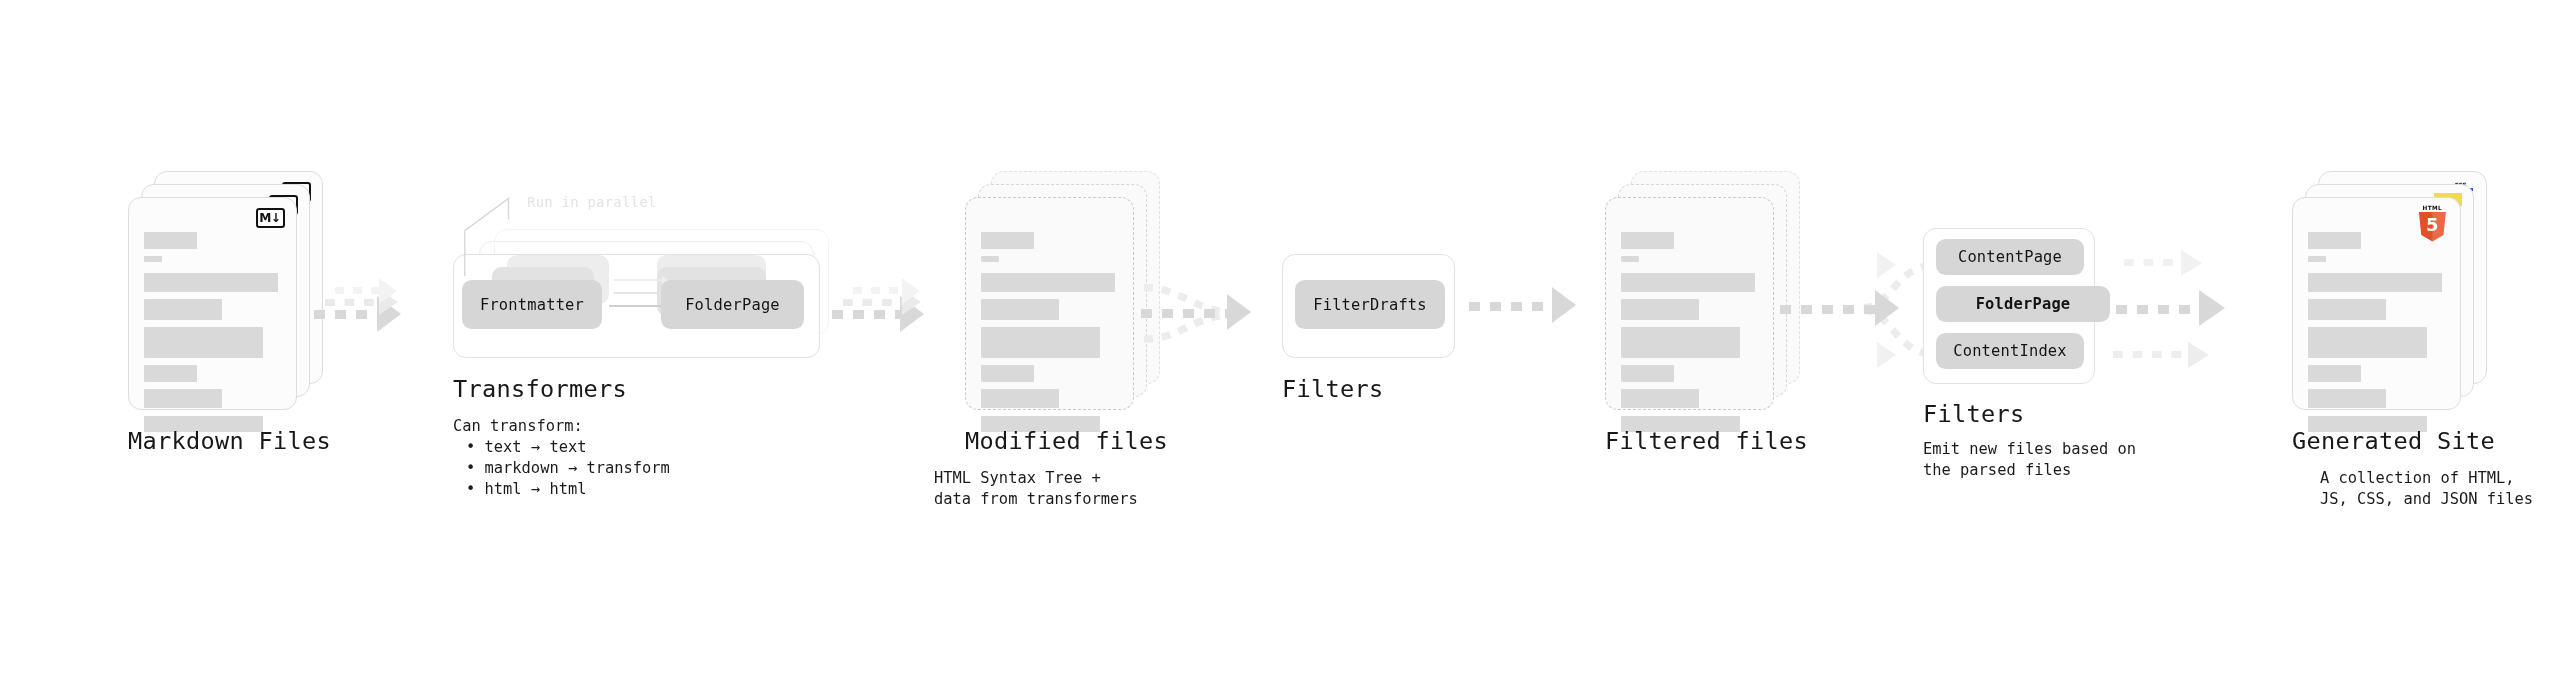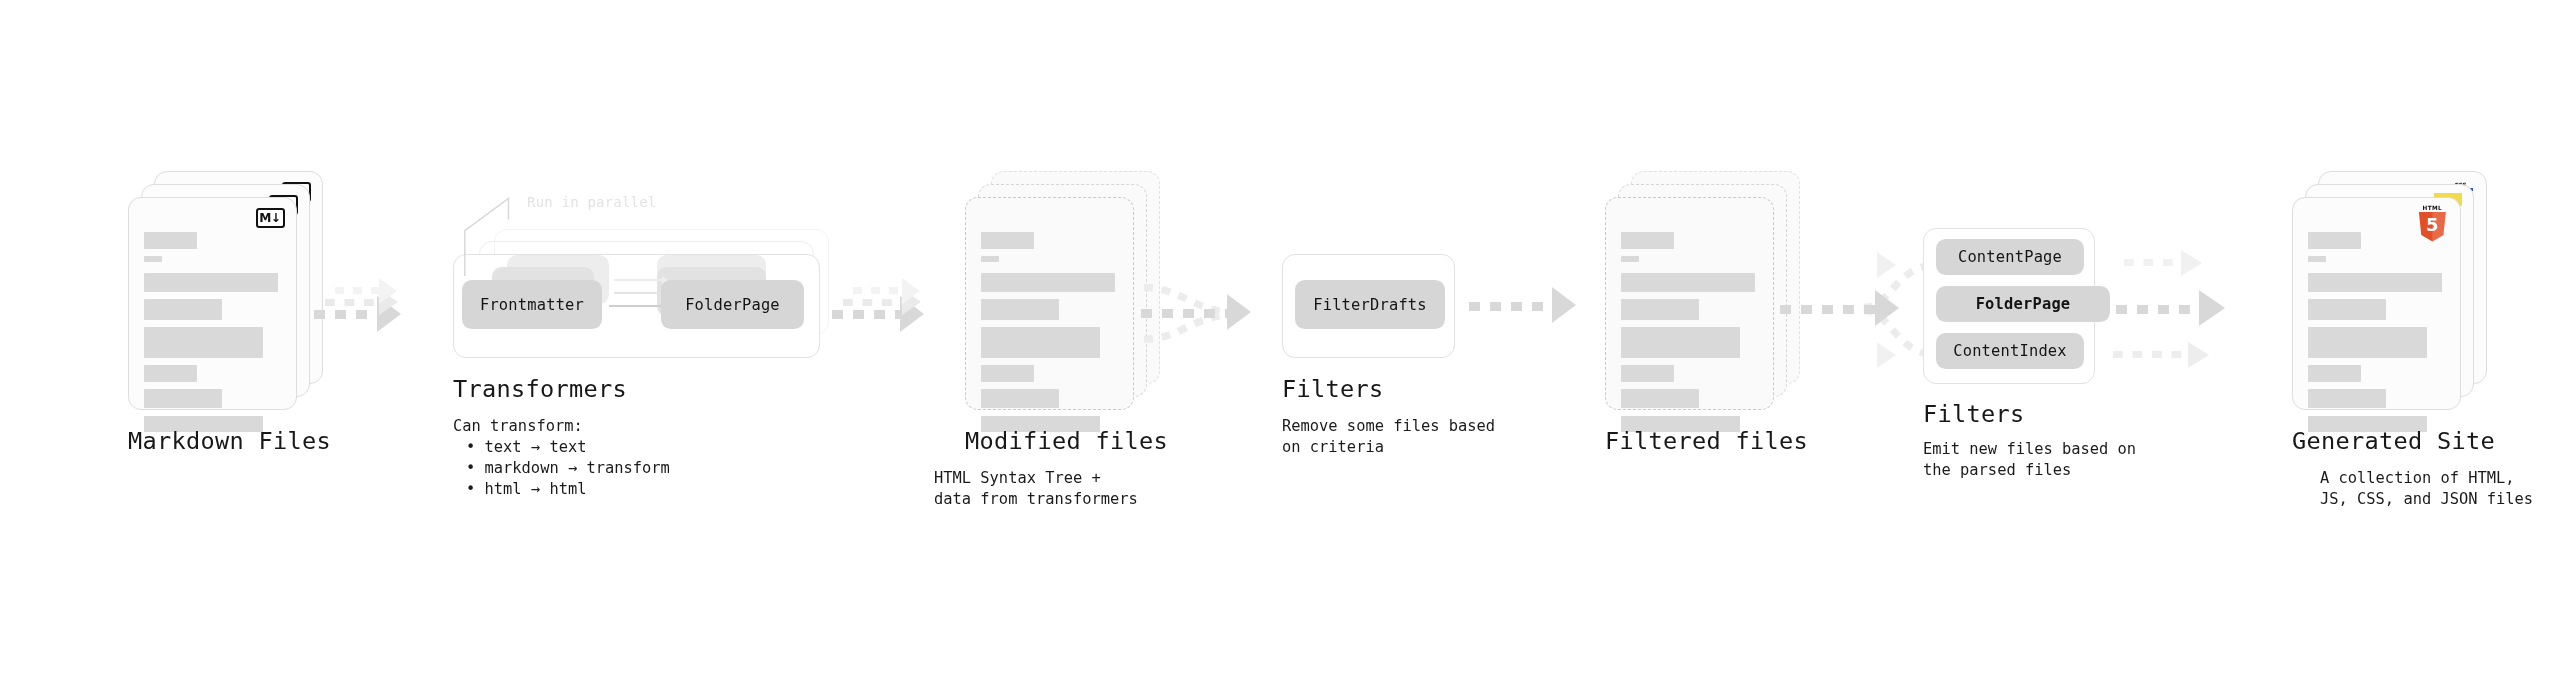--- a/index.html
+++ b/index.html
@@ -291,22 +291,20 @@
     </svg>
     <div class="dash" style="left:6.5px; top:41px; width:91px; color:#d8d8d8;"></div>
     <div class="tri" style="left:93px; top:26px; border-left-width:24.4px; border-left-color:#d8d8d8;"></div>
   </div>
 
   <div class="gbox" style="left:1282px; top:254px; width:173px; height:104px;"></div>
   <div class="pill" style="left:1295px; top:280px; width:150px; height:49px;">
     <span>FilterDrafts</span>
   </div>
   <div class="stage-title" style="left:1282px; top:375px;">Filters</div>
-  <div class="stage-desc" style="left:1282px; top:416px;">Remove some files based
-on criteria</div>
 
   <div class="flow" style="left:1469px; top:287px; width:122px; height:37px;">
     <div class="dash" style="left:0px; top:14.6px; width:86px; color:#d8d8d8;"></div>
     <div class="tri" style="left:83px; top:0px; border-left-width:24.4px; border-left-color:#d8d8d8;"></div>
   </div>
 
   <div class="card-stack" style="left:1605px; top:197px;">
     <div class="doc-card dashed back2" style="border-color:#e0e0e0;"></div>
     <div class="doc-card dashed back1" style="border-color:#d5d5d5;"></div>
     <div class="doc-card dashed front">

